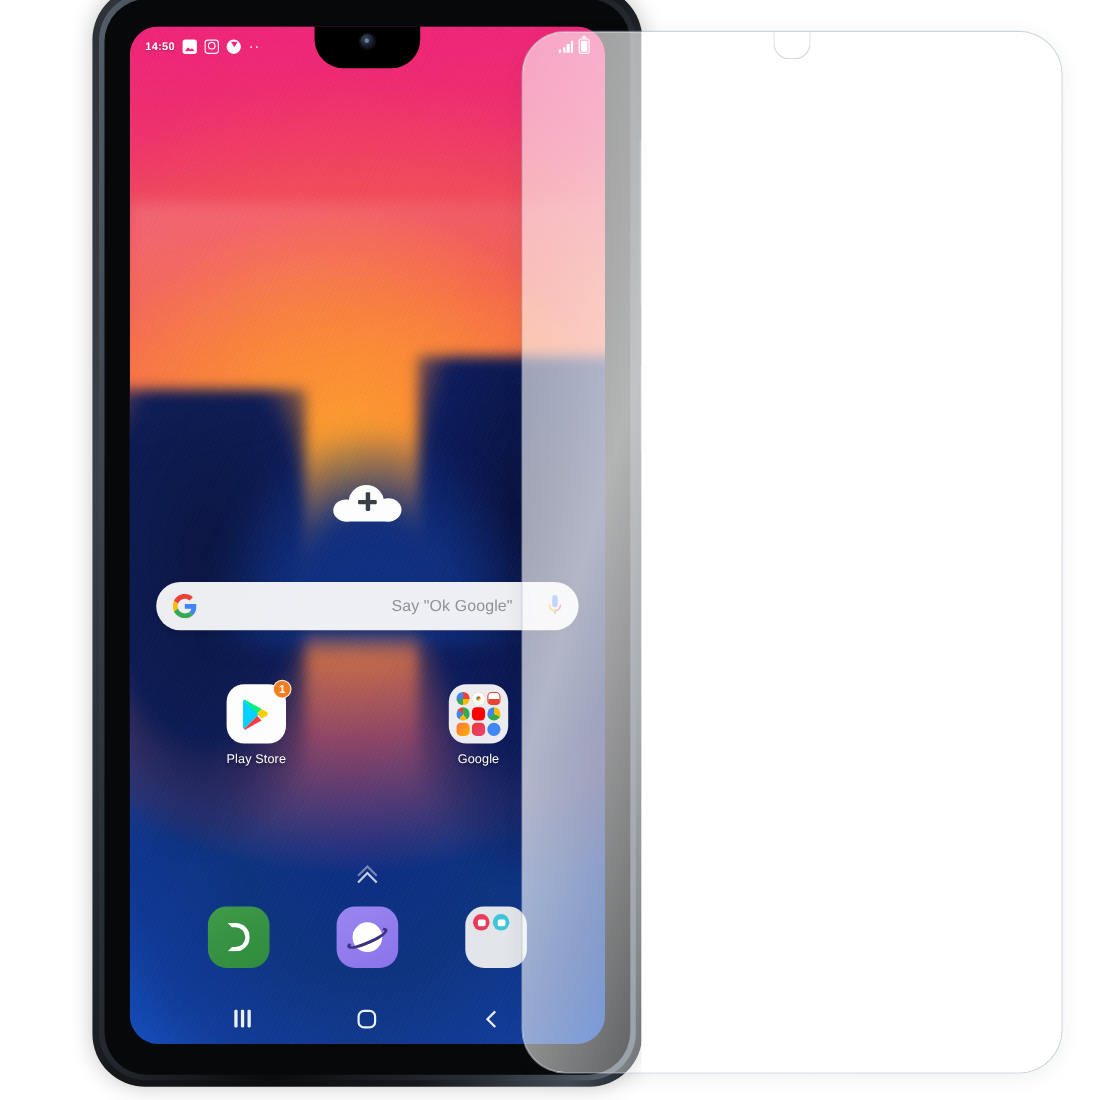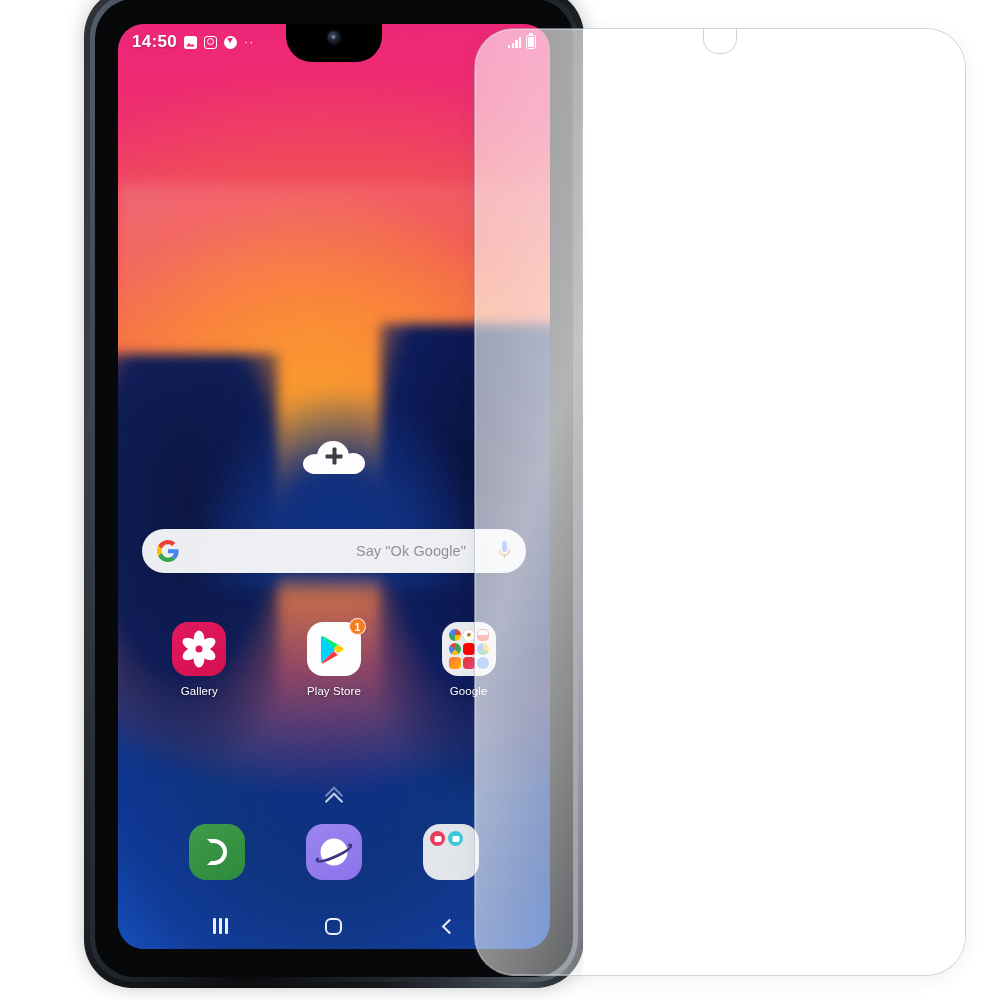--- a/index.html
+++ b/index.html
@@ -139,21 +139,21 @@
   
   #statusbar {
     position: absolute; left: 0; top: 0; width: 100%; height: 36px;
     display: flex; align-items: center;
     padding: 0 14px;
     z-index: 6;
     color: #fff;
   }
   #sb-left { display: flex; align-items: center; gap: 7px; }
   #sb-right { margin-left: auto; display: flex; align-items: center; gap: 4px; }
-  #sb-clock { font-size: 17px; font-weight: bold; letter-spacing: 0.3px; text-shadow: 0 1px 2px rgba(0,0,0,0.25); }
+  #sb-clock { font-size: 10px; font-weight: bold; letter-spacing: 0.3px; text-shadow: 0 1px 2px rgba(0,0,0,0.25); }
   .sb-ico { width: 13px; height: 13px; display:inline-block; position:relative; }
   .ico-photo { background:#fff; border-radius:2.5px; }
   .ico-photo::after { content:""; position:absolute; left:2px; bottom:2px; width:9px; height:5px;
     background:#f2237a; clip-path: polygon(0 100%, 32% 30%, 56% 72%, 72% 48%, 100% 100%); }
   .ico-capture { border:1.8px solid #fff; border-radius:3px; }
   .ico-capture::after { content:""; position:absolute; left:2px; top:1.5px; width:5px; height:5px;
     border:1.5px solid #fff; border-radius:50%; }
   .ico-dl { background:#fff; border-radius:50%; }
   .ico-dl::after { content:""; position:absolute; left:50%; top:2.5px; transform:translateX(-50%);
     border-left:3px solid transparent; border-right:3px solid transparent; border-top:5px solid #f2237a; }
@@ -441,34 +441,20 @@
             <path d="M4 15a8 8 0 0 0 16 0" fill="none" stroke="#EA4335" stroke-width="2.6" stroke-linecap="round"></path>
             <path d="M4 15a8 8 0 0 0 8 8" fill="none" stroke="#FBBC05" stroke-width="2.6" stroke-linecap="round"></path>
             <rect x="11" y="22" width="2.2" height="6" fill="#34A853"></rect>
           </svg>
         </span>
       </div>
 
       <div id="appgrid">
 
 
-        <div class="app">
-          <div class="app-ico ico-gallery">
-            <span class="flower">
-              <span class="petal" style="transform:translate(-50%,-50%) rotate(0deg) translateY(-9px)"></span>
-              <span class="petal" style="transform:translate(-50%,-50%) rotate(60deg) translateY(-9px)"></span>
-              <span class="petal" style="transform:translate(-50%,-50%) rotate(120deg) translateY(-9px)"></span>
-              <span class="petal" style="transform:translate(-50%,-50%) rotate(180deg) translateY(-9px)"></span>
-              <span class="petal" style="transform:translate(-50%,-50%) rotate(240deg) translateY(-9px)"></span>
-              <span class="petal" style="transform:translate(-50%,-50%) rotate(300deg) translateY(-9px)"></span>
-              <span class="core"></span>
-            </span>
-          </div>
-          <div class="app-lbl">Gallery</div>
-        </div>
 
         <div class="app">
           <div class="badge">1</div>
           <div class="app-ico ico-playstore">
             <svg viewBox="0 0 48 52">
               <path fill="#00D2FF" d="M3 2.2 27.5 26 3 49.8c-.9-.6-1.5-1.8-1.5-3.3V5.5c0-1.5.6-2.7 1.5-3.3z"></path>
               <path fill="#00F076" d="M3 2.2C3.7 1.7 4.7 1.7 5.8 2.4l25.9 14.9-7.2 7L3 2.2z"></path>
               <path fill="#FFCE00" d="M31.7 17.3l8.6 4.9c2.3 1.3 2.3 4.3 0 5.6l-8.6 4.9-7.2-7.7 7.2-7.7z"></path>
               <path fill="#FF3A44" d="M3 49.8l21.5-21.1 7.2 7L5.8 50.6c-1.1.7-2.1.7-2.8-.8z"></path>
             </svg>

